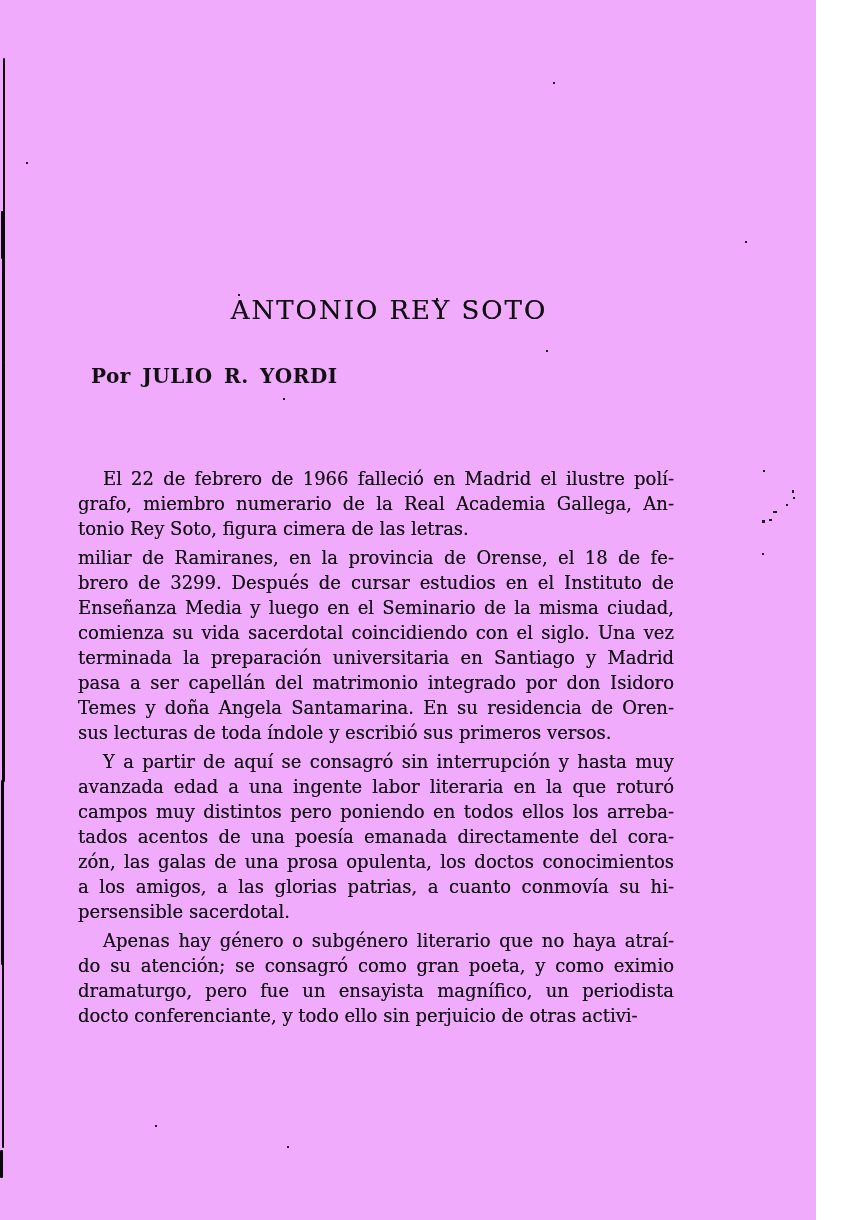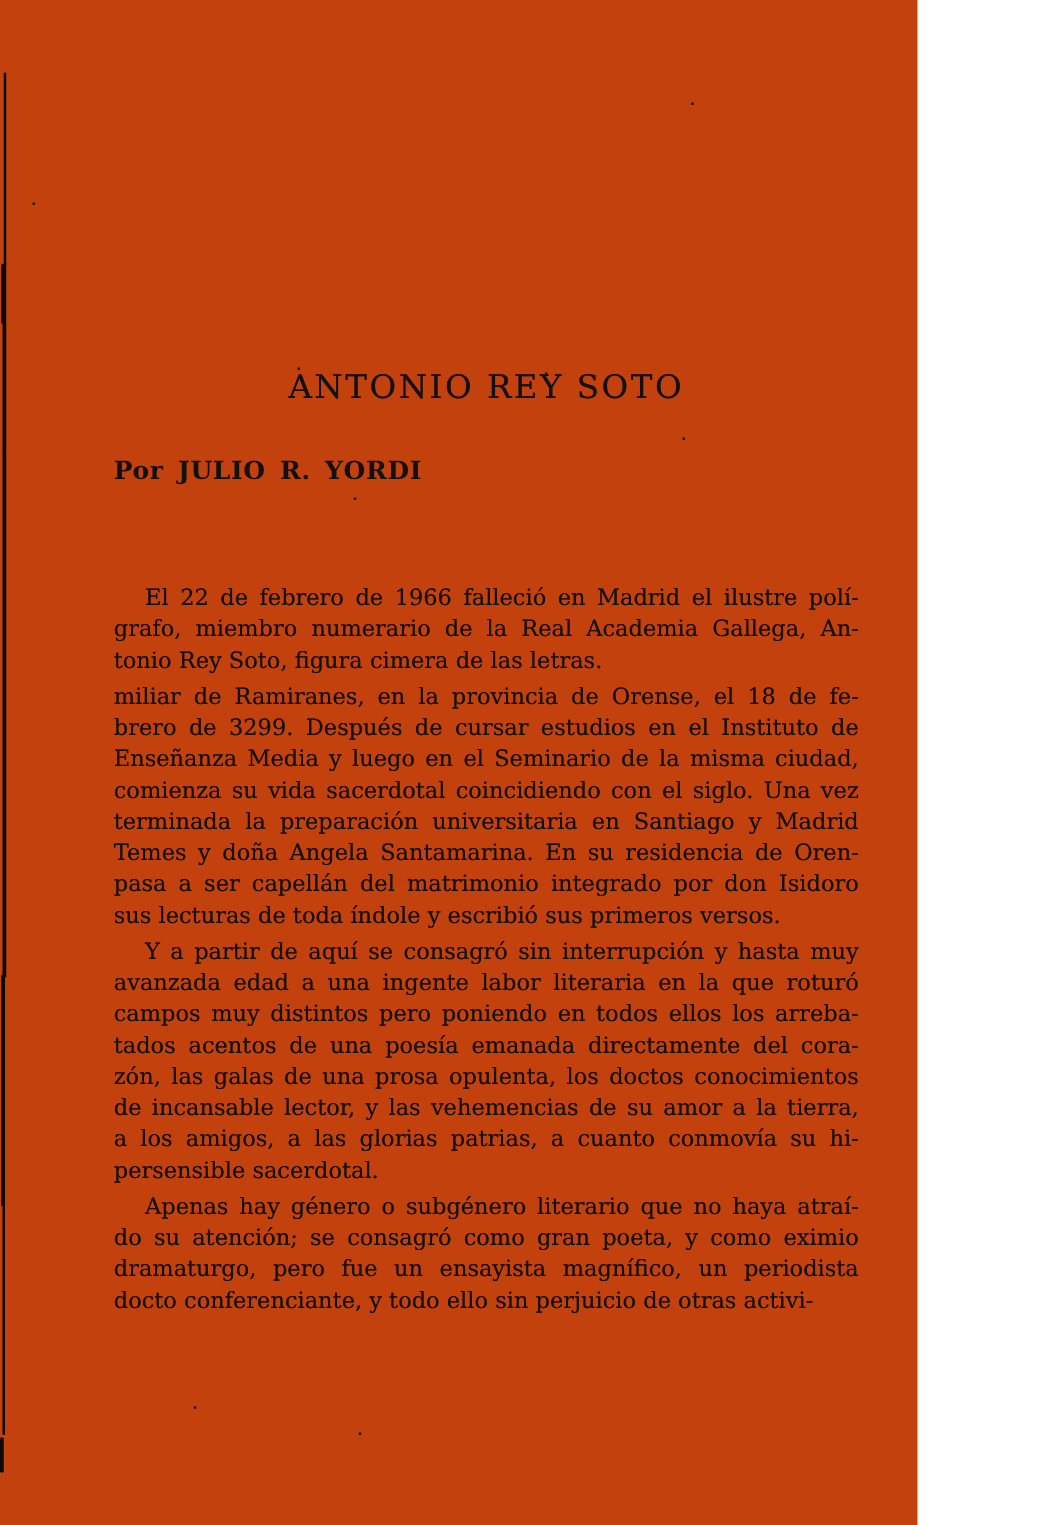--- a/index.html
+++ b/index.html
@@ -1,20 +1,20 @@
 <!DOCTYPE html>
 <html><head>
 <meta charset="utf-8">
 <style>
   html, body { margin: 0; padding: 0; background: #ffffff; }
   .page {
     position: relative;
-    width: 734px;
+    width: 816px;
     height: 1220px;
-    background: #c2410c;
+    background: #f0abfc;
     overflow: hidden;
     font-family: "DejaVu Serif", serif;
     color: #121212;
   }
   
   .edge-seg {
     position: absolute;
     background: #0a0a0a;
     border-radius: 1px;
   }
@@ -44,21 +44,21 @@
     text-align: left;
     font-size: 20px;
     font-weight: bold;
     letter-spacing: 0.5px;
     word-spacing: 4px;
     color: #111;
   }
   .body-text {
     position: absolute;
     top: 466px;
-    left: 91px;
+    left: 78px;
     width: 596px;
     font-size: 18px;
     line-height: 25px;
     text-shadow: 0 0 0.45px rgba(0,0,0,0.6);
   }
   .para { margin: 0 0 4px 0; }
   .line {
     text-align: justify;
     text-align-last: justify;
     text-justify: inter-word;
@@ -93,31 +93,30 @@
         <div class="line first">El 22 de febrero de 1966 falleció en Madrid el ilustre polí-</div>
         <div class="line">grafo, miembro numerario de la Real Academia Gallega, An-</div>
         <div class="line last">tonio Rey Soto, figura cimera de las letras.</div>
       </div>
       <div class="para">
         <div class="line">miliar de Ramiranes, en la provincia de Orense, el 18 de fe-</div>
         <div class="line">brero de 3299. Después de cursar estudios en el Instituto de</div>
         <div class="line">Enseñanza Media y luego en el Seminario de la misma ciudad,</div>
         <div class="line">comienza su vida sacerdotal coincidiendo con el siglo. Una vez</div>
         <div class="line">terminada la preparación universitaria en Santiago y Madrid</div>
+        <div class="line">pasa a ser capellán del matrimonio integrado por don Isidoro</div>
         <div class="line">Temes y doña Angela Santamarina. En su residencia de Oren-</div>
-        <div class="line">pasa a ser capellán del matrimonio integrado por don Isidoro</div>
         <div class="line last">sus lecturas de toda índole y escribió sus primeros versos.</div>
       </div>
       <div class="para">
         <div class="line first">Y a partir de aquí se consagró sin interrupción y hasta muy</div>
         <div class="line">avanzada edad a una ingente labor literaria en la que roturó</div>
         <div class="line">campos muy distintos pero poniendo en todos ellos los arreba-</div>
         <div class="line">tados acentos de una poesía emanada directamente del cora-</div>
         <div class="line">zón, las galas de una prosa opulenta, los doctos conocimientos</div>
-        <div class="line">de incansable lector, y las vehemencias de su amor a la tierra,</div>
         <div class="line">a los amigos, a las glorias patrias, a cuanto conmovía su hi-</div>
         <div class="line last">persensible sacerdotal.</div>
       </div>
       <div class="para">
         <div class="line first">Apenas hay género o subgénero literario que no haya atraí-</div>
         <div class="line">do su atención; se consagró como gran poeta, y como eximio</div>
         <div class="line">dramaturgo, pero fue un ensayista magnífico, un periodista</div>
         <div class="line last">docto conferenciante, y todo ello sin perjuicio de otras activi-</div>
       </div>
     </div>

